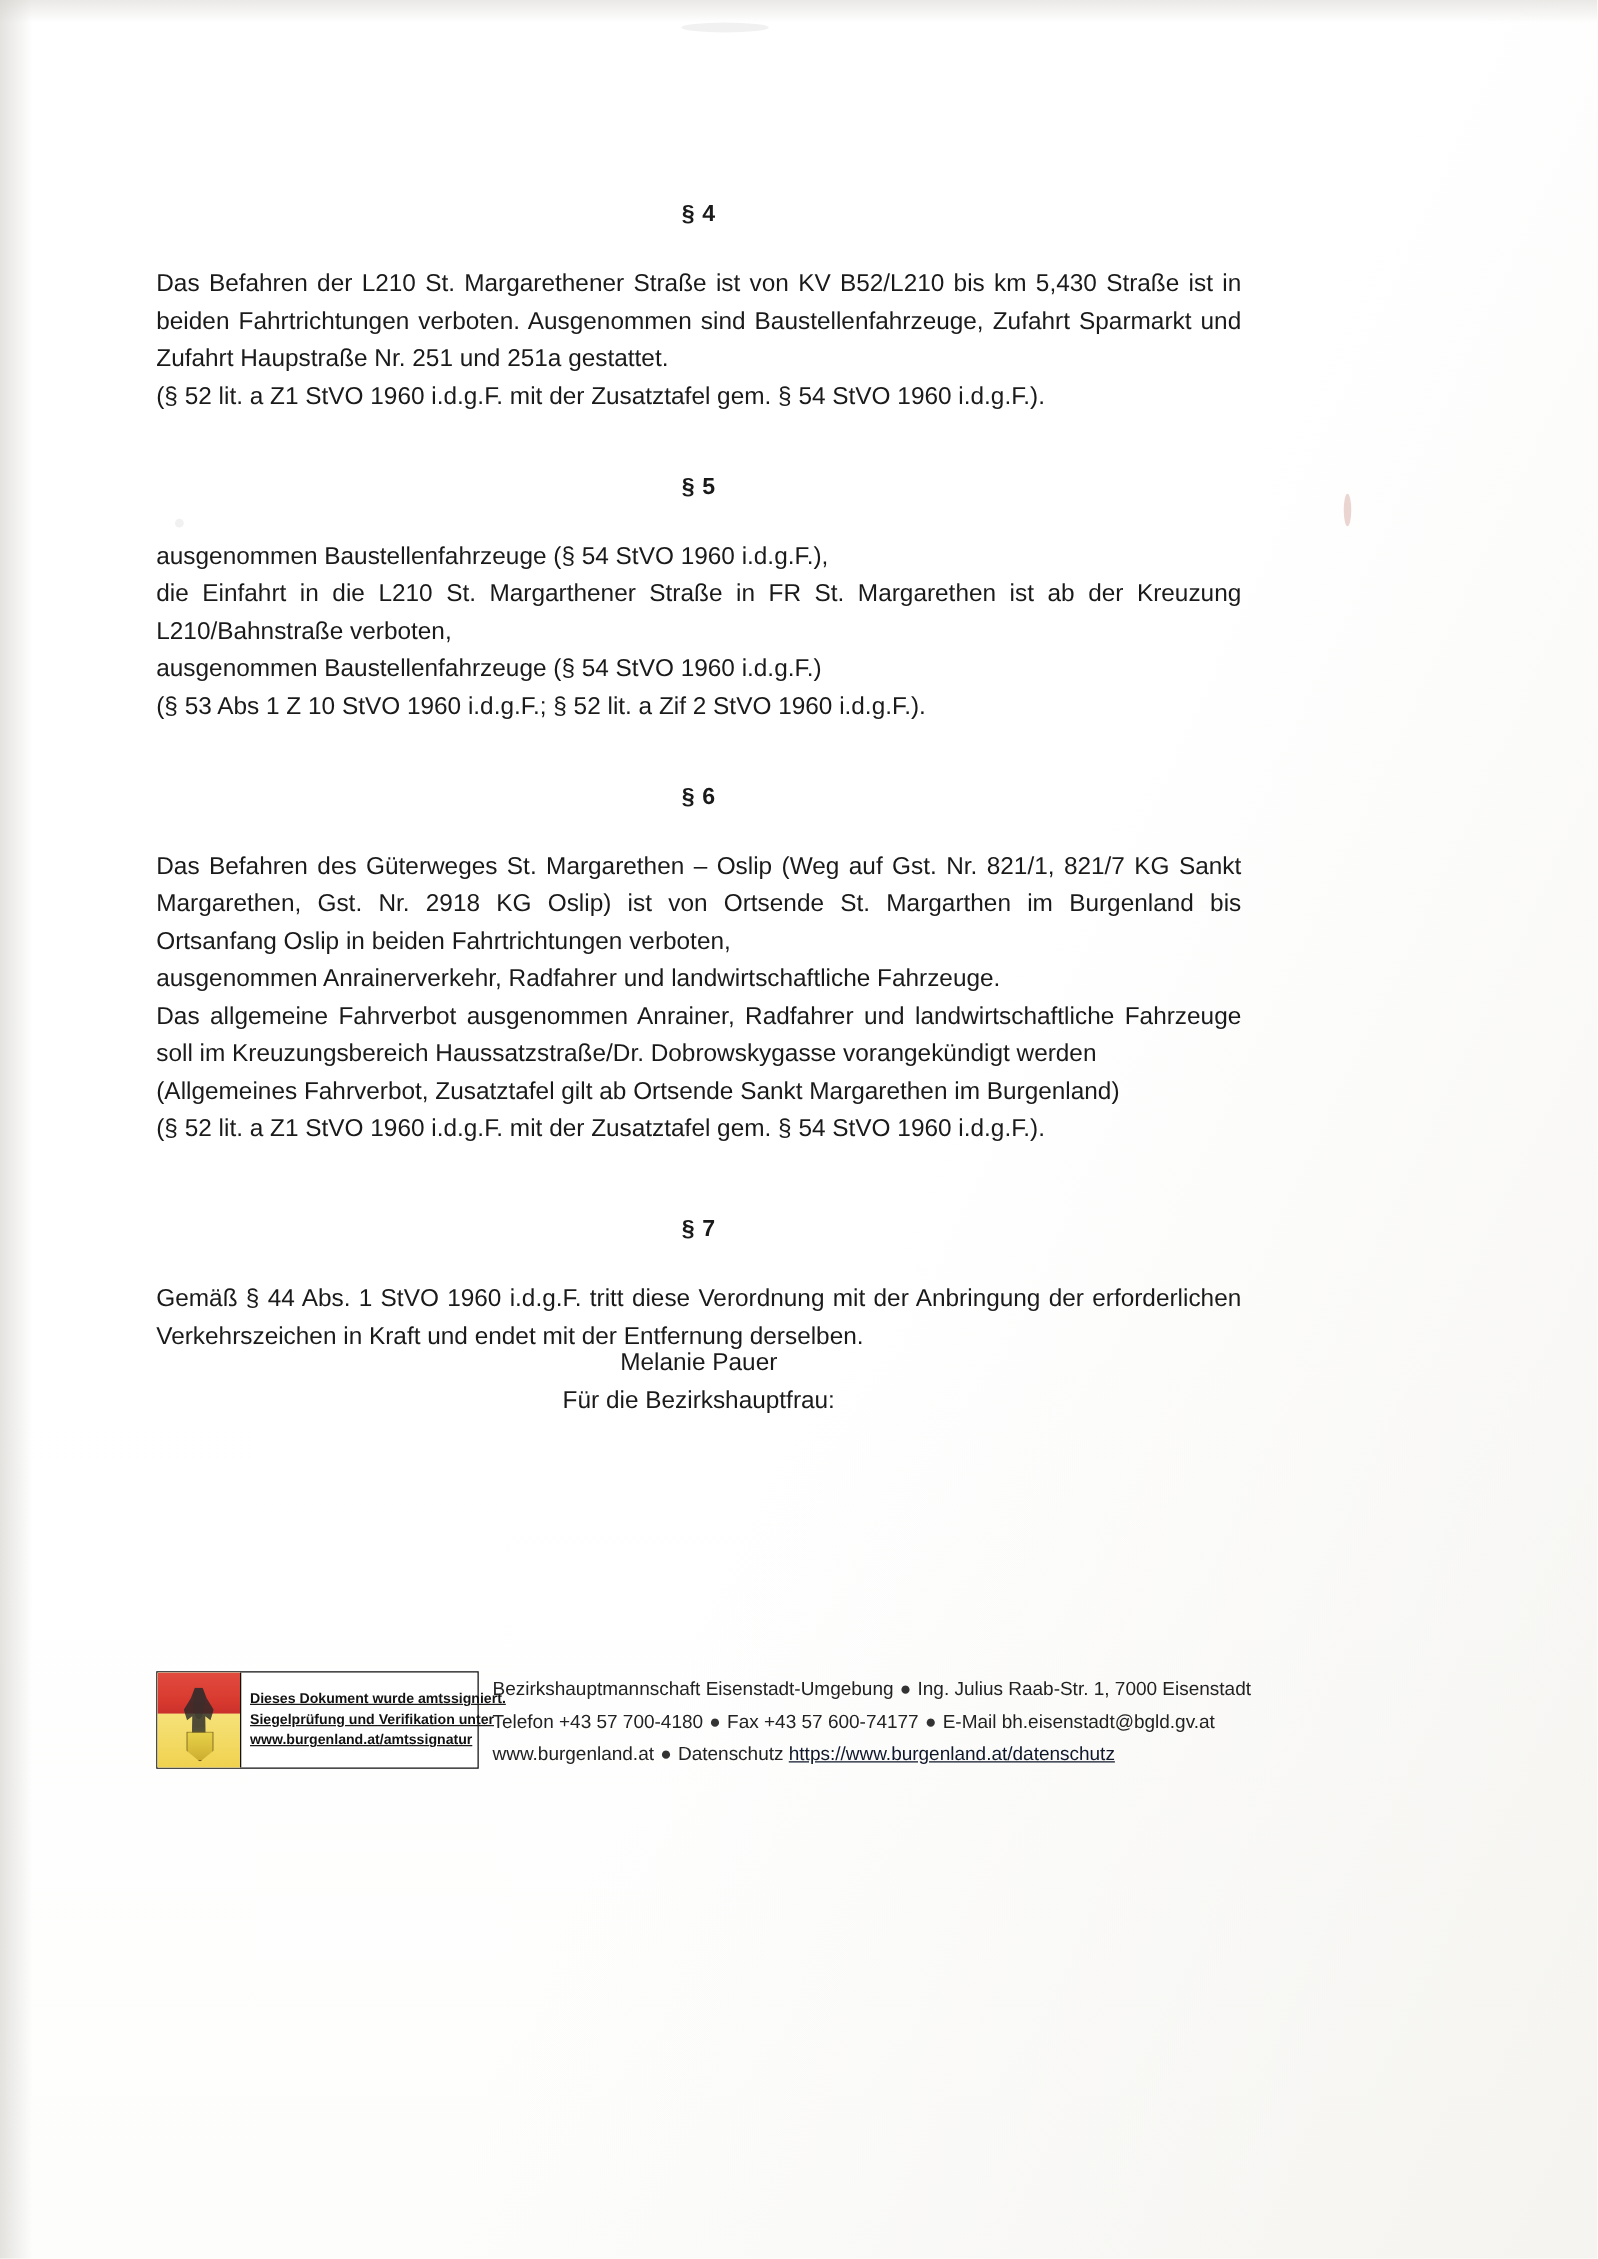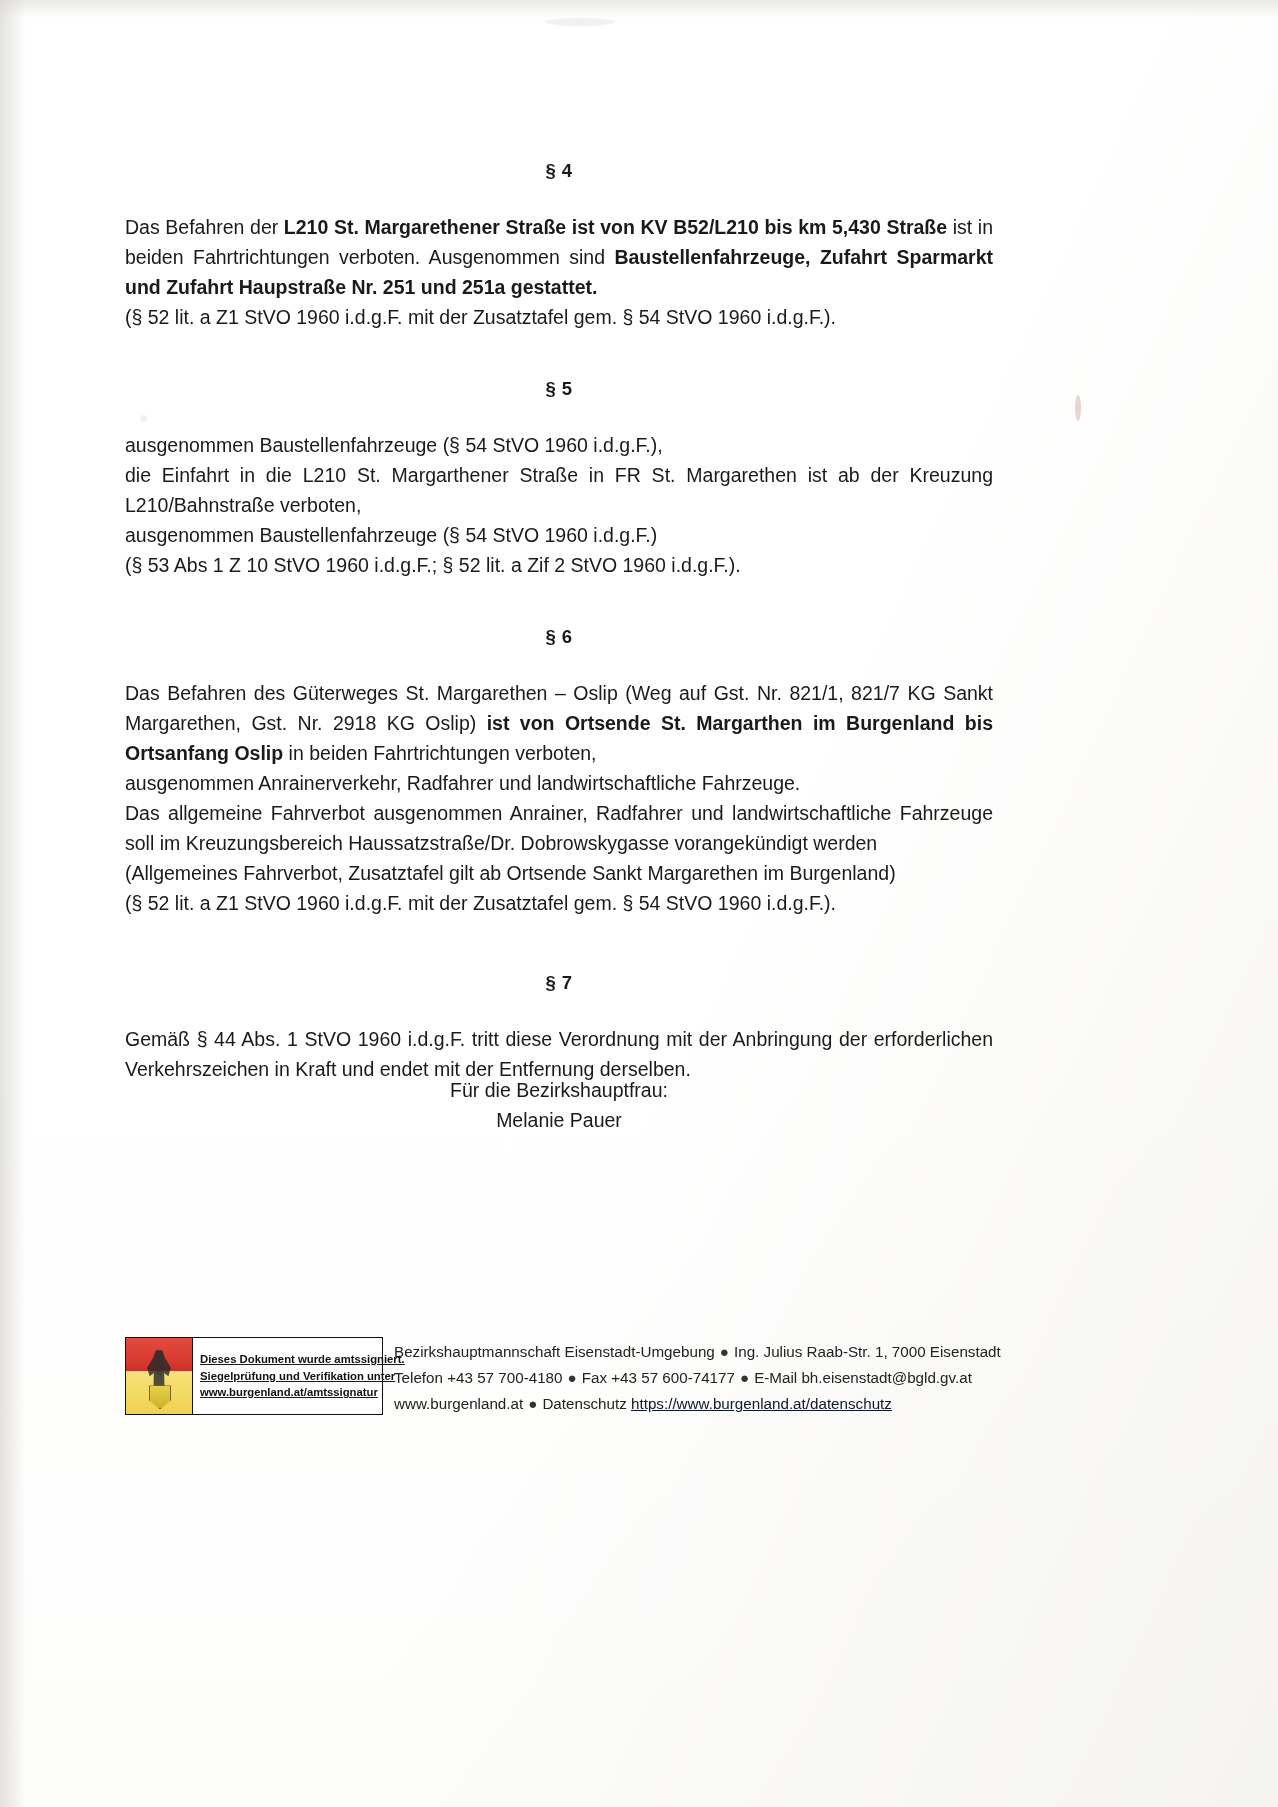--- a/index.html
+++ b/index.html
@@ -67,21 +67,21 @@
   .para {
     font-size: 19.5px;
     line-height: 30px;
     margin: 0;
     text-align: justify;
     text-justify: inter-word;
   }
   .para.left {
     text-align: left;
   }
-  .b { font-weight: bold; margin-top: 14px; }
+  .b { font-weight: normal; margin-top: 14px; }
 
   .gap-after-head { height: 30px; }
   .gap-sec { height: 46px; }
   .gap-sec-lg { height: 54px; }
 
   .sig-block {
     position: absolute;
     left: 0;
     top: 915px;
     width: 868px;
@@ -240,22 +240,22 @@
 
     <div class="gap-sec-lg"></div>
 
     <div>
       <div class="sec-head">§ 7</div>
       <div class="gap-after-head"></div>
       <p class="para">Gemäß § 44 Abs. 1 StVO 1960 i.d.g.F. tritt diese Verordnung mit der Anbringung der erforderlichen Verkehrszeichen in Kraft und endet mit der Entfernung derselben.</p>
     </div>
 
     <div class="sig-block">
+      <div>Melanie Pauer</div>
       <div>Für die Bezirkshauptfrau:</div>
-      <div>Melanie Pauer</div>
     </div>
 
   </div>
 
   <div class="footer">
     <div class="footer-row">
 
       <div class="sig-stamp">
         <div class="stamp-emblem">
           <div class="emblem-sky"></div>

